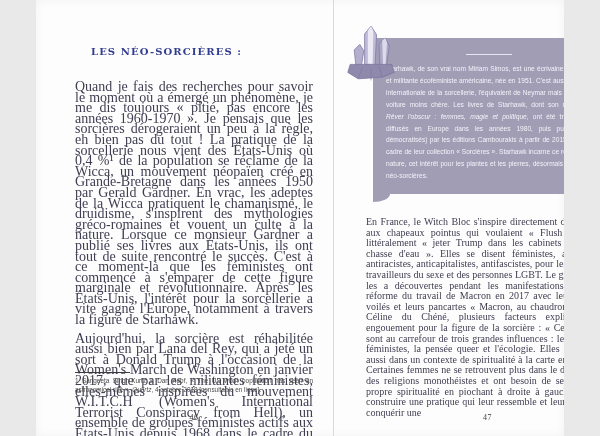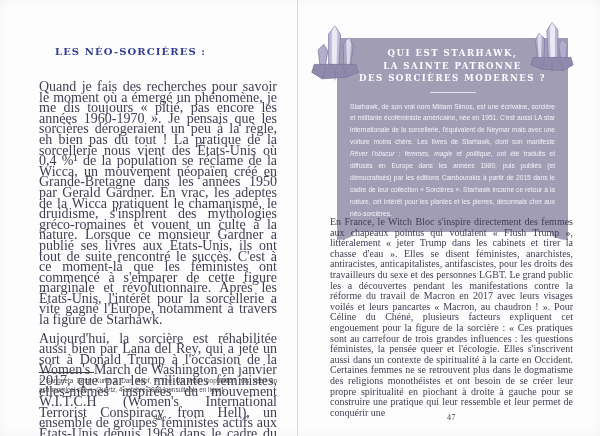--- a/index.html
+++ b/index.html
@@ -1,16 +1,16 @@
 <!DOCTYPE html>
 <html style="--accent: #333d8f; --infobox_bg: #a19db5; --box_text: #f4f2fa; --body_text: #3f3e51; --gutter: #d9d9d9; --crystal_light: #ece9f5; --crystal_mid: #beb9d6; --crystal_dark: #8f8aab;"><head>
 <meta charset="utf-8">
 <style>
   html,body{margin:0;padding:0;background:#e9e9e9;}
-  .spread{position:relative;width:600px;height:436px;background:#fdfdfd;margin:0 auto;
+  .spread{position:relative;width:528px;height:436px;background:#fdfdfd;margin:0 auto;
           font-family:"Liberation Serif",serif;overflow:hidden;
           box-shadow:inset 0 0 10px rgba(0,0,0,.05);}
   .gutter{position:absolute;left:297px;top:0;width:1px;height:436px;background:var(--gutter,#d9d9d9);}
 
   
   .page-left{position:absolute;left:39px;top:44px;width:238px;height:392px;}
   .lp-heading{margin:0 0 22px 16px;font-family:"DejaVu Serif",serif;font-weight:bold;
               font-size:10px;line-height:16px;letter-spacing:1.1px;color:var(--accent,#333d8f);}
   .bodytext{margin:0 0 8px 0;font-size:14px;line-height:10.6px;text-align:justify;
             color:var(--body_text,#3f3e51);}
@@ -77,25 +77,20 @@
       <svg class="crystal crystal-right" viewBox="0 0 60 74" xmlns="http://www.w3.org/2000/svg">
         <polygon points="22,12 30,2 37,13 35,52 22,50" fill="#beb9d6" stroke="#817ca6" stroke-width="1"></polygon>
         <polygon points="26,8 30,2 33,9 32,50 26,49" fill="#ece9f5" stroke="none"></polygon>
         <polygon points="40,24 48,17 53,27 49,54 41,52" fill="#aca7c6" stroke="#817ca6" stroke-width="1"></polygon>
         <polygon points="44,20 48,17 50,23 48,52 45,51" fill="#dddaeb" stroke="none"></polygon>
         <polygon points="9,32 16,25 21,33 18,52 11,50" fill="#b3aecb" stroke="#817ca6" stroke-width="1"></polygon>
         <polygon points="4,50 56,50 59,60 44,66 14,68 1,60" fill="#8f8aab" stroke="#7b76a0" stroke-width="1"></polygon>
         <path d="M14,68 L19,54 M44,66 L40,52 M30,70 L30,56" stroke="#7b76a0" stroke-width="0.8" fill="none"></path>
       </svg>
 
-      <h3 class="box-title">
-        <div>QUI EST STARHAWK,</div>
-        <div>LA SAINTE PATRONNE</div>
-        <div>DES SORCIÈRES MODERNES ?</div>
-      </h3>
       <div class="title-underline"></div>
       <p class="boxbody"><span>Starhawk, de son vrai nom Miriam Simos, est une écrivaine, sorcière et militante écoféministe américaine, née en 1951. C'est aussi LA star internationale de la sorcellerie, l'équivalent de Neymar mais avec une voiture moins chère. Les livres de Starhawk, dont son manifeste </span><span class="it">Rêver l'obscur : femmes, magie et politique</span><span>, ont été traduits et diffusés en Europe dans les années 1980, puis publiés (et démocratisés) par les éditions Cambourakis à partir de 2015 dans le cadre de leur collection « Sorcières ». Starhawk incarne ce retour à la nature, cet intérêt pour les plantes et les pierres, désormais cher aux néo-sorcières.</span></p>
     </div>
 
     <p class="bodytext rp-body">En France, le Witch Bloc s'inspire directement des femmes aux chapeaux pointus qui voulaient « Flush Trump », littéralement « jeter Trump dans les cabinets et tirer la chasse d'eau ». Elles se disent féministes, anarchistes, antiracistes, anticapitalistes, antifascistes, pour les droits des travailleurs du sexe et des personnes LGBT. Le grand public les a découvertes pendant les manifestations contre la réforme du travail de Macron en 2017 avec leurs visages voilés et leurs pancartes « Macron, au chaudron ! ». Pour Céline du Chéné, plusieurs facteurs expliquent cet engouement pour la figure de la sorcière : « Ces pratiques sont au carrefour de trois grandes influences : les questions féministes, la pensée queer et l'écologie. Elles s'inscrivent aussi dans un contexte de spiritualité à la carte en Occident. Certaines femmes ne se retrouvent plus dans le dogmatisme des religions monothéistes et ont besoin de se créer leur propre spiritualité en piochant à droite à gauche pour se construire une pratique qui leur ressemble et leur permet de conquérir une</p>
     <div class="pagenum pagenum-r">47</div>
   </section>
 </div>
 
 </body></html>

